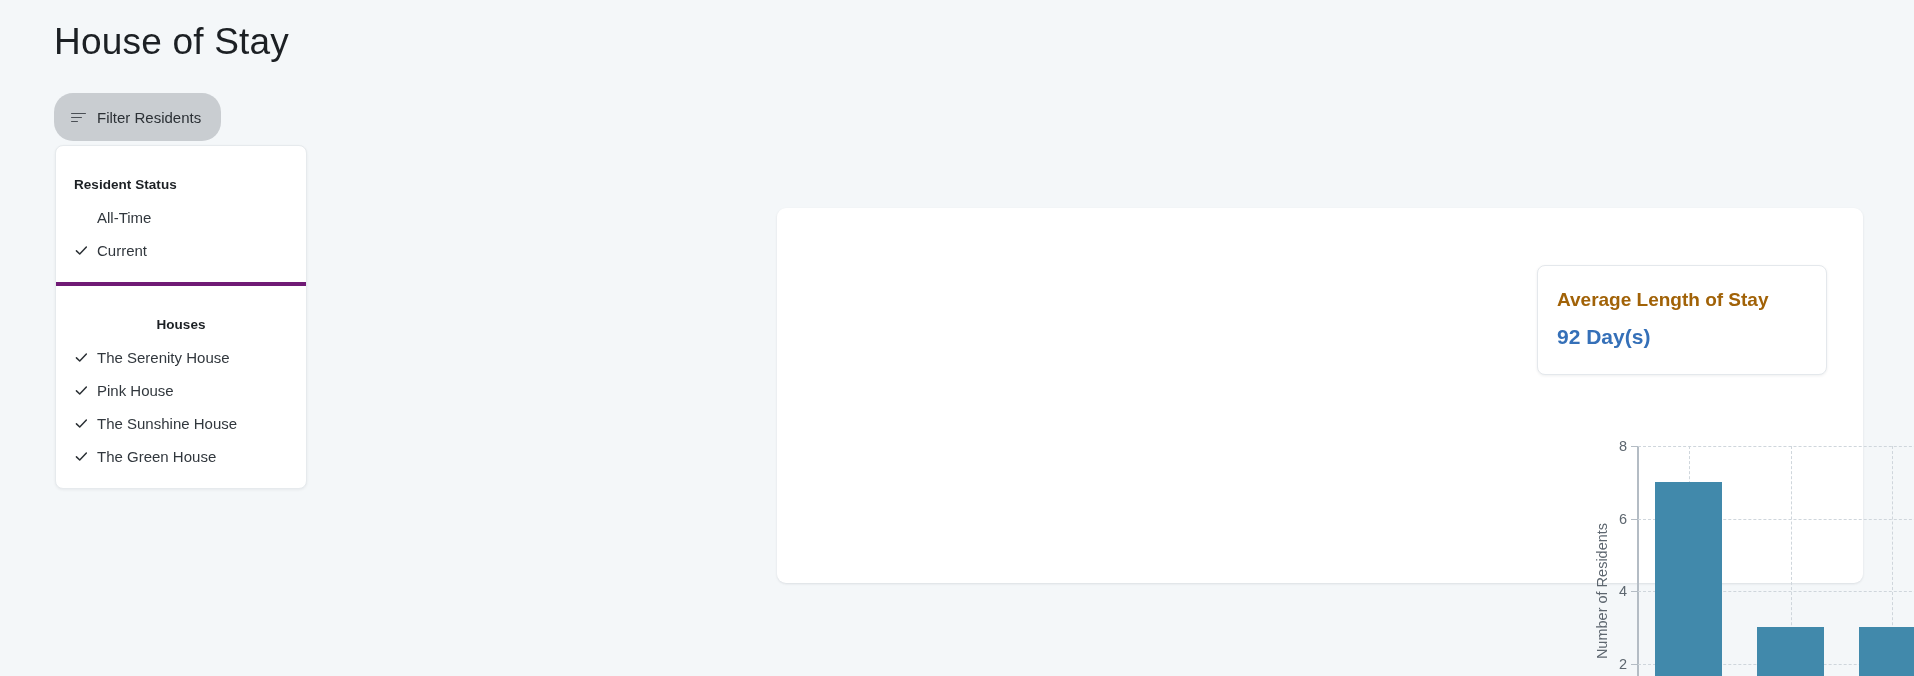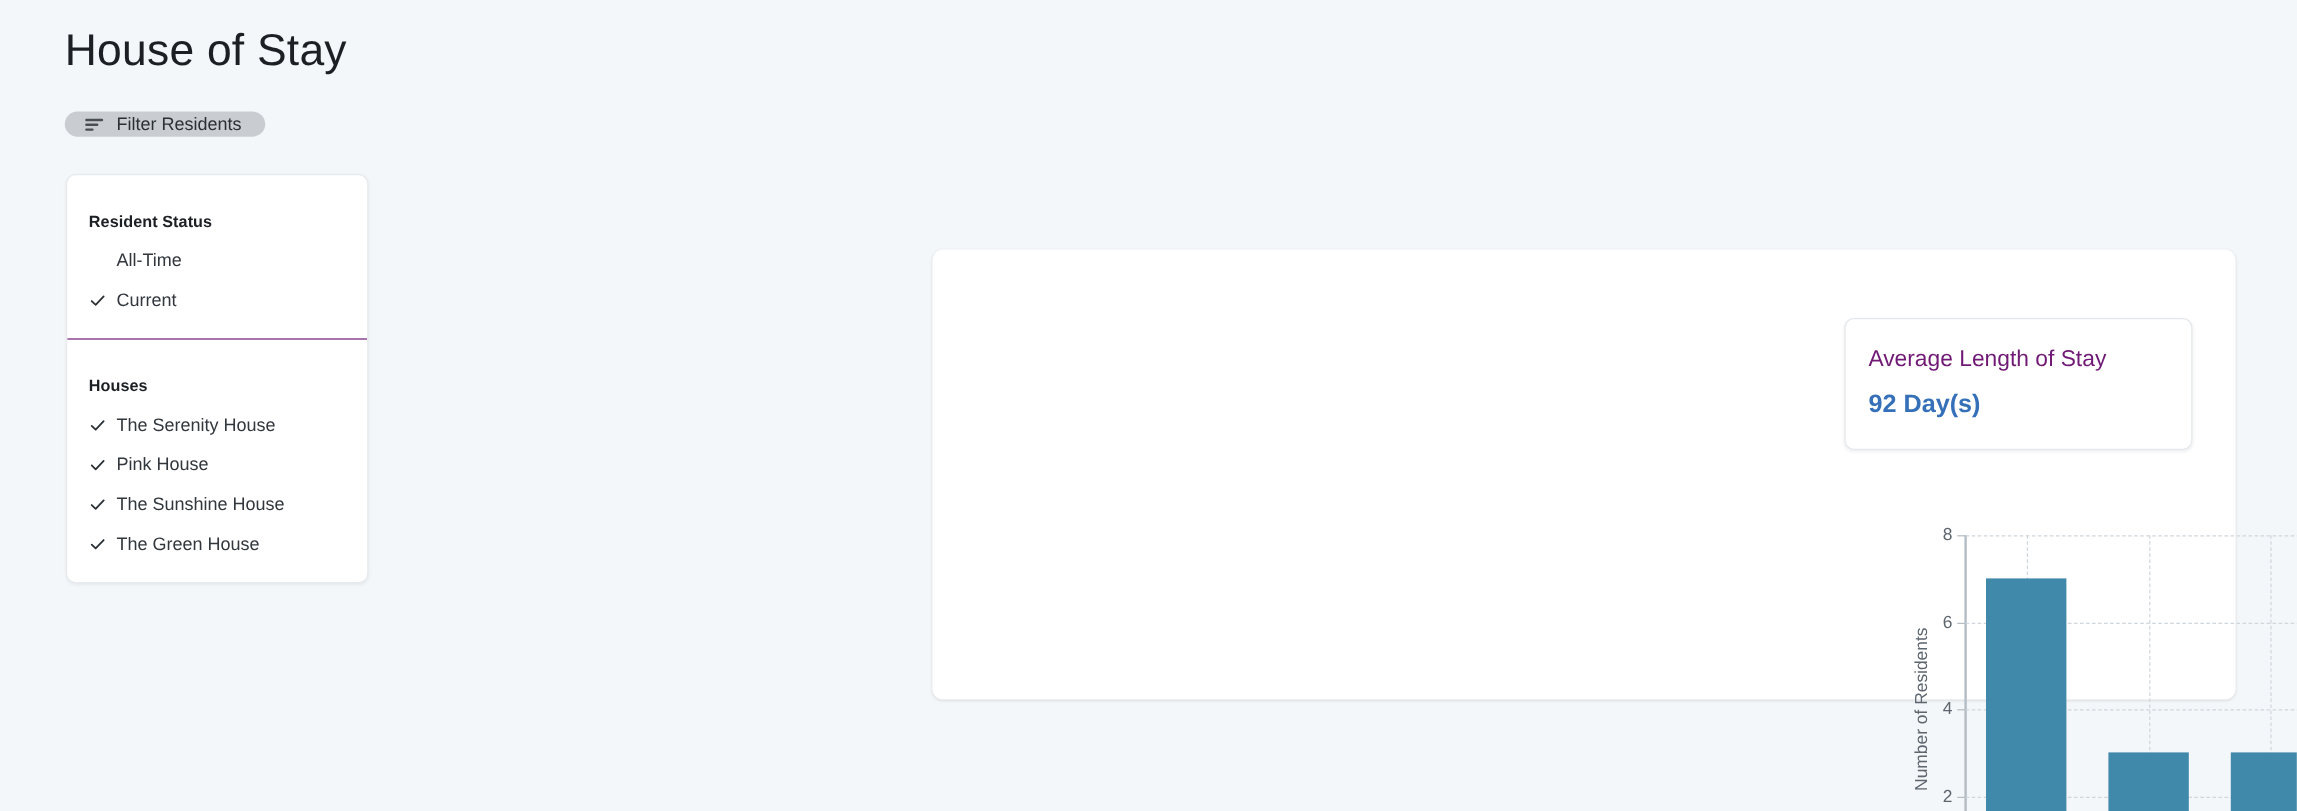--- a/index.html
+++ b/index.html
@@ -27,21 +27,21 @@
     color: #1c2024;
     letter-spacing: 0.2px;
     line-height: 44px;
   }
 
   
   .filter-button {
     position: absolute;
     left: 54px;
     top: 93px;
-    height: 21px;
+    height: 48px;
     display: flex;
     align-items: center;
     gap: 11px;
     padding: 0 20px 0 17px;
     background: #c9cdd1;
     border: none;
     border-radius: 19px;
     cursor: pointer;
     font-family: "Liberation Sans", sans-serif;
   }
@@ -79,21 +79,22 @@
     background: #ffffff;
     border: 1px solid #e6eaed;
     border-radius: 8px;
     box-shadow: 0 1px 3px rgba(16,24,40,0.06);
     overflow: hidden;
   }
   .filter-section {
     padding: 13px 0 15px 0;
   }
   .filter-section + .filter-section {
-    border-top: 1px solid #701a75;
+    border-top: 4px solid #701a75;
+    text-align: center;
   }
   .filter-section-title {
     font-size: 13.5px;
     font-weight: 700;
     color: #1c2024;
     padding: 0 18px;
     margin-bottom: 9px;
     letter-spacing: 0.05px;
     margin-top: 18px;
   }
@@ -226,22 +227,22 @@
     width: 290px;
     height: 110px;
     background: #ffffff;
     border: 1px solid #e4e8ec;
     border-radius: 8px;
     box-shadow: 0 1px 3px rgba(16,24,40,0.07);
     padding: 22px 20px 0 19px;
   }
   .stat-title {
     font-size: 19px;
-    color: #701a75;
-    font-weight: 400;
+    color: #a16207;
+    font-weight: 700;
     line-height: 24px;
     white-space: nowrap;
   }
   .stat-value {
     margin-top: 12px;
     font-size: 21px;
     color: #3570b8;
     font-weight: 700;
     line-height: 25px;
     white-space: nowrap;

